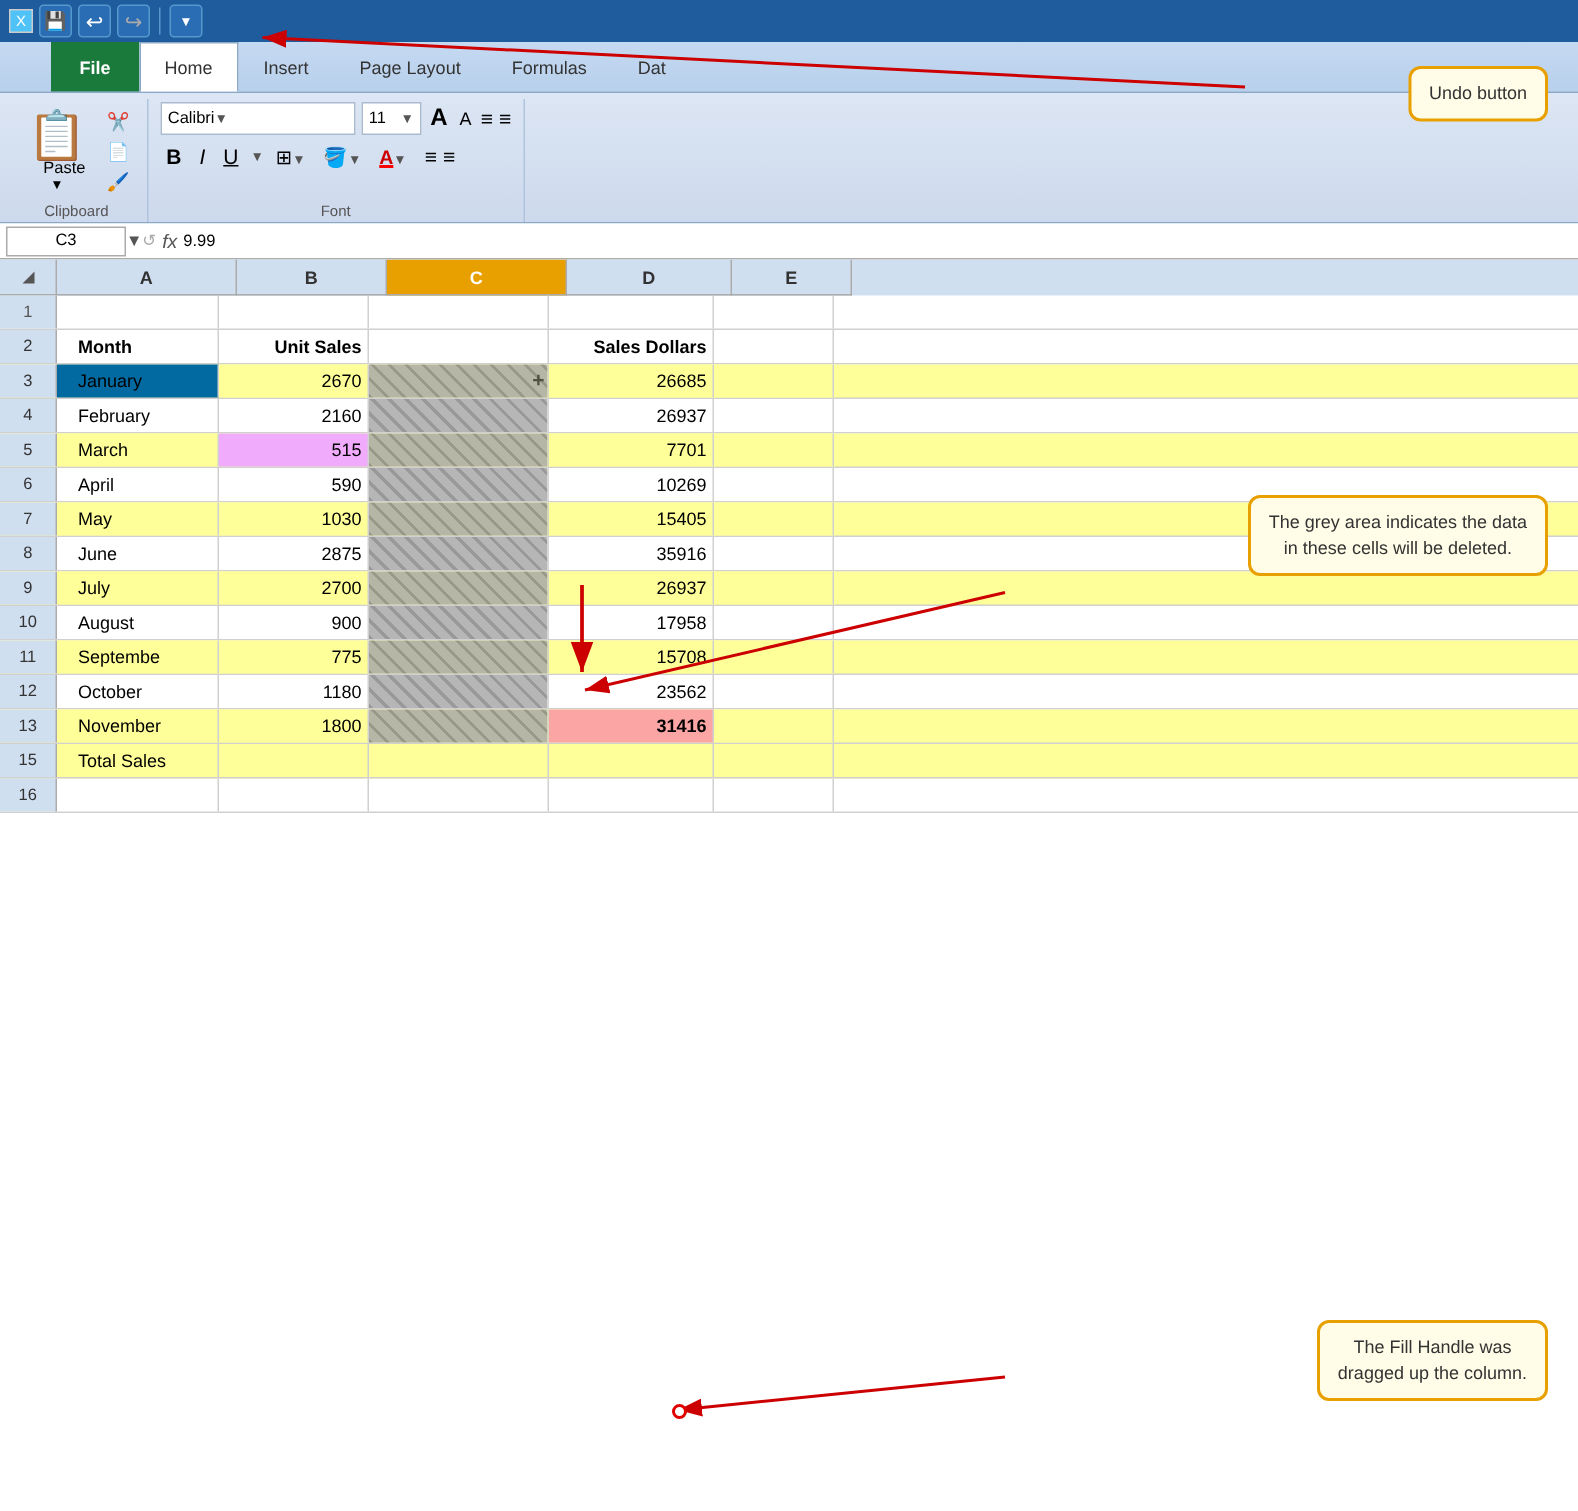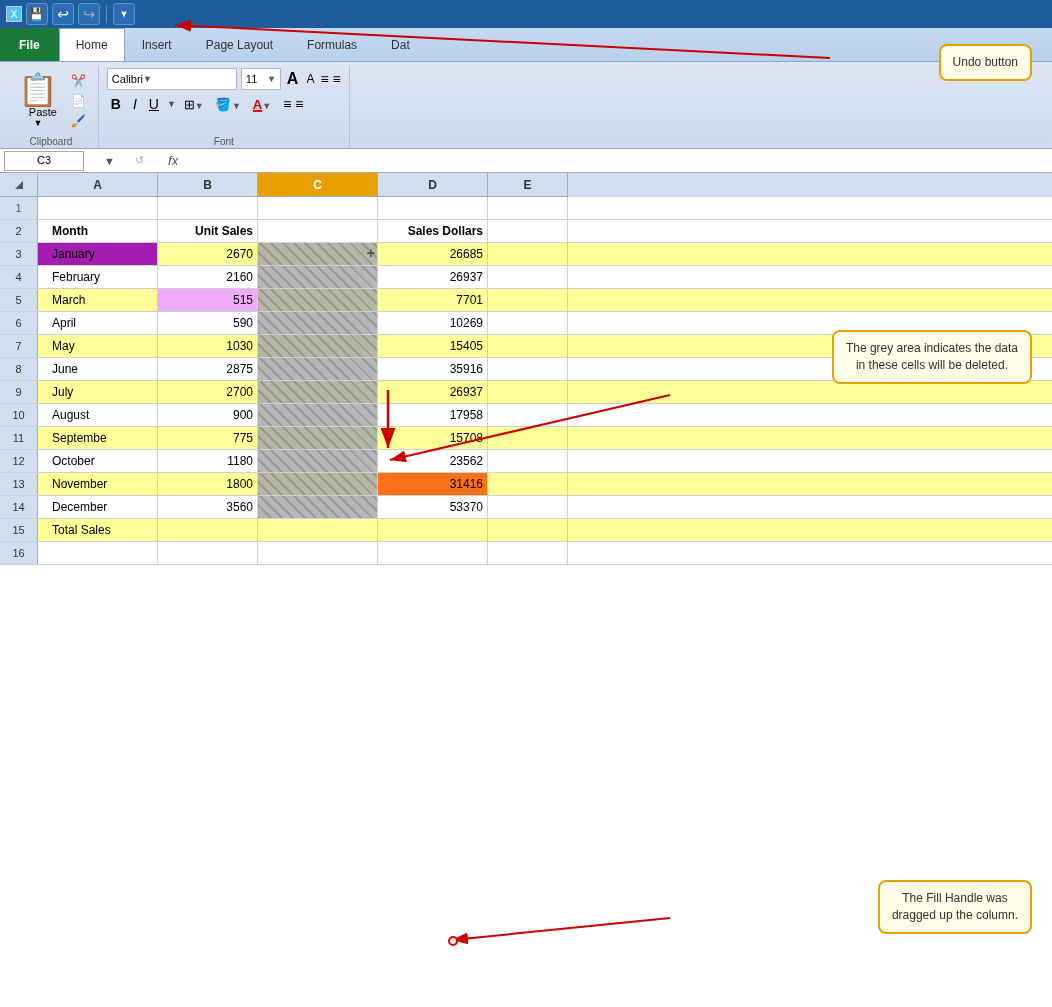--- a/index.html
+++ b/index.html
@@ -38,20 +38,21 @@
     .ribbon {
       background: linear-gradient(to bottom, #dce6f4 0%, #c5d9f1 100%);
       border-bottom: 1px solid #8ca8c7;
     }
     .ribbon-tabs {
       display: flex;
       align-items: flex-end;
       height: 34px;
       background: linear-gradient(to bottom, #c5d9f1, #b8d0ec);
       border-bottom: 1px solid #8ca8c7;
+      padding-left: 34px;
     }
     .tab {
       padding: 6px 16px;
       font-size: 12px;
       cursor: pointer;
       border: 1px solid transparent;
       border-bottom: none;
       background: transparent;
       color: #333;
       height: 100%;
@@ -169,21 +170,21 @@
     .font-color-btn { font-size: 13px; font-weight: bold; cursor: pointer; padding: 2px 4px; position: relative; color: #cc0000; }
 
     
     .formula-bar {
       display: flex;
       align-items: center;
       height: 24px;
       background: #fff;
       border-bottom: 1px solid #ababab;
       padding: 0 4px;
-      gap: 20px;
+      gap: 0;
     }
     .name-box {
       width: 80px;
       height: 20px;
       border: 1px solid #ababab;
       font-size: 11px;
       padding: 2px 4px;
       text-align: center;
     }
     .formula-arrow {
@@ -259,21 +260,21 @@
     }
     .cell {
       min-height: 22px;
       font-size: 12px;
       padding: 2px 4px;
       border-right: 1px solid #d0d0d0;
       display: flex;
       align-items: center;
       overflow: hidden;
     }
-    .cell.col-a { width: 120px; padding-left: 14px; }
+    .cell.col-a { width: 108px; padding-left: 14px; }
     .cell.col-b { width: 100px; justify-content: flex-end; }
     .cell.col-c { width: 120px; justify-content: center; }
     .cell.col-d { width: 110px; justify-content: flex-end; }
     .cell.col-e { width: 80px; }
 
     
     .yellow-row { background: #ffff99 !important; }
     .yellow-row .cell { background: #ffff99; }
 
     
@@ -388,20 +389,21 @@
       <div class="ribbon-group-label">Font</div>
     </div>
   </div>
 </div>
 
 <div class="formula-bar">
   <div class="name-box">C3</div>
   <span class="formula-arrow">▼</span>
   <span style="font-size:11px; color:#aaa; cursor:pointer;">↺</span>
   <span class="formula-fx">fx</span>
+  <input type="text" class="formula-input" value="9.99" style="">
 </div>
 
 <div class="spreadsheet-container">
 
   <div class="sheet-header-row">
     <div class="row-num-header">
       <div style="width:100%; height:100%; display:flex; align-items:center; justify-content:center;">
         <svg width="12" height="12" viewBox="0 0 12 12">
             <polygon points="2,10 10,2 10,10" fill="#555"></polygon>
           </svg>
@@ -426,21 +428,21 @@
       <div class="sheet-row">
         <div class="row-num data">2</div>
         <div class="cell col-a" style="font-weight: bold;">Month</div>
         <div class="cell col-b" style="font-weight: bold;">Unit Sales</div>
         <div class="cell col-c" style="font-weight: bold;"></div>
         <div class="cell col-d" style="font-weight: bold;">Sales Dollars</div>
         <div class="cell col-e" style="font-weight: bold;"></div>
       </div>
       <div class="sheet-row yellow-row">
         <div class="row-num data" style="background: rgb(208, 223, 240);">3</div>
-        <div class="cell col-a" style="background: #a21caf; text-align: center;">January</div>
+        <div class="cell col-a" style="background: #0369a1; text-align: center;">January</div>
         <div class="cell col-b" style="background: rgb(255, 255, 153); justify-content: flex-end;">2670</div>
         <div class="cell col-c" style="background: repeating-linear-gradient(45deg, rgb(136, 136, 136) 0px, rgb(136, 136, 136) 2px, rgb(170, 170, 170) 2px, rgb(170, 170, 170) 8px); opacity: 0.85; position: relative;">
           <span style="position: absolute; top: 2px; right: 2px; font-size: 14px; font-weight: bold; color: rgb(51, 51, 51); z-index: 5;">+</span>
         </div>
         <div class="cell col-d" style="background: rgb(255, 255, 153); justify-content: flex-end;">26685</div>
         <div class="cell col-e" style="background: rgb(255, 255, 153);"></div>
       </div>
       <div class="sheet-row">
         <div class="row-num data">4</div>
         <div class="cell col-a">February</div>
@@ -511,30 +513,22 @@
         <div class="cell col-b" style="justify-content: flex-end;">1180</div>
         <div class="cell col-c" style="background: repeating-linear-gradient(45deg, rgb(136, 136, 136) 0px, rgb(136, 136, 136) 2px, rgb(170, 170, 170) 2px, rgb(170, 170, 170) 8px); opacity: 0.85;"></div>
         <div class="cell col-d" style="justify-content: flex-end;">23562</div>
         <div class="cell col-e"></div>
       </div>
       <div class="sheet-row yellow-row">
         <div class="row-num data" style="background: rgb(208, 223, 240);">13</div>
         <div class="cell col-a" style="background: rgb(255, 255, 153);">November</div>
         <div class="cell col-b" style="background: rgb(255, 255, 153); justify-content: flex-end;">1800</div>
         <div class="cell col-c" style="background: repeating-linear-gradient(45deg, rgb(136, 136, 136) 0px, rgb(136, 136, 136) 2px, rgb(170, 170, 170) 2px, rgb(170, 170, 170) 8px); opacity: 0.85;"></div>
-        <div class="cell col-d" style="background: #f97316; justify-content: flex-end;">31416</div>
-        <div class="cell col-e" style="background: rgb(255, 255, 153);"></div>
-      </div>
-      <div class="sheet-row">
-        <div class="row-num data">14</div>
-        <div class="cell col-a">December</div>
-        <div class="cell col-b" style="justify-content: flex-end;">3560</div>
-        <div class="cell col-c" style="background: repeating-linear-gradient(45deg, rgb(136, 136, 136) 0px, rgb(136, 136, 136) 2px, rgb(170, 170, 170) 2px, rgb(170, 170, 170) 8px); opacity: 0.85;"></div>
-        <div class="cell col-d" style="justify-content: flex-end;">53370</div>
-        <div class="cell col-e"></div>
+        <div class="cell col-d" style="background: #fca5a5; justify-content: flex-end; font-weight: bold;">31416</div>
+        <div class="cell col-e" style="background: rgb(255, 255, 153);"></div>
       </div>
       <div class="sheet-row yellow-row">
         <div class="row-num data" style="background: rgb(208, 223, 240);">15</div>
         <div class="cell col-a" style="background: rgb(255, 255, 153);">Total Sales</div>
         <div class="cell col-b" style="background: rgb(255, 255, 153); justify-content: flex-end;"></div>
         <div class="cell col-c"></div>
         <div class="cell col-d" style="background: rgb(255, 255, 153); justify-content: flex-end;"></div>
         <div class="cell col-e" style="background: rgb(255, 255, 153);"></div>
       </div>
       <div class="sheet-row">

